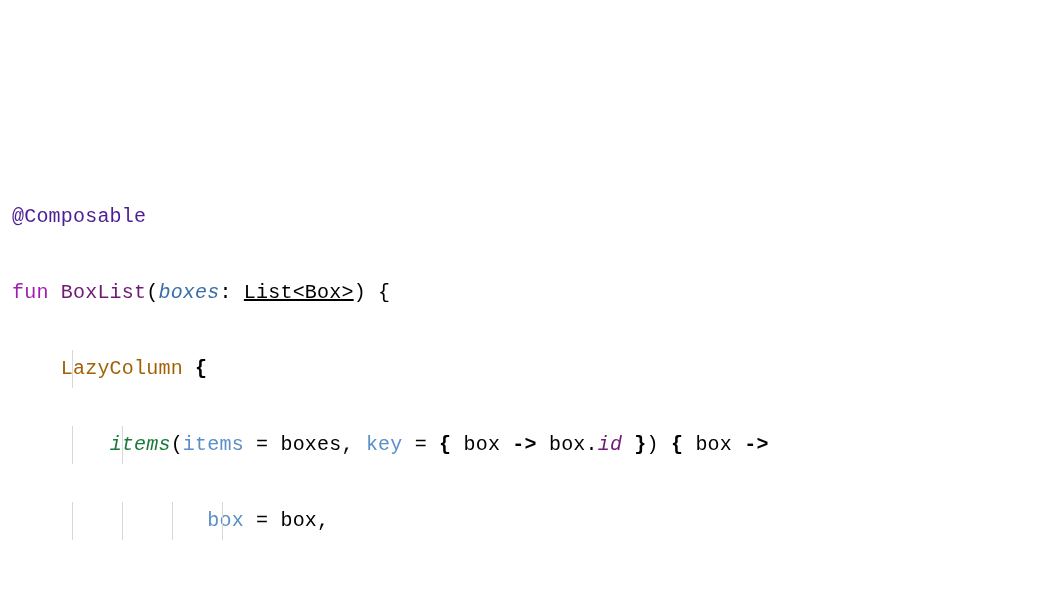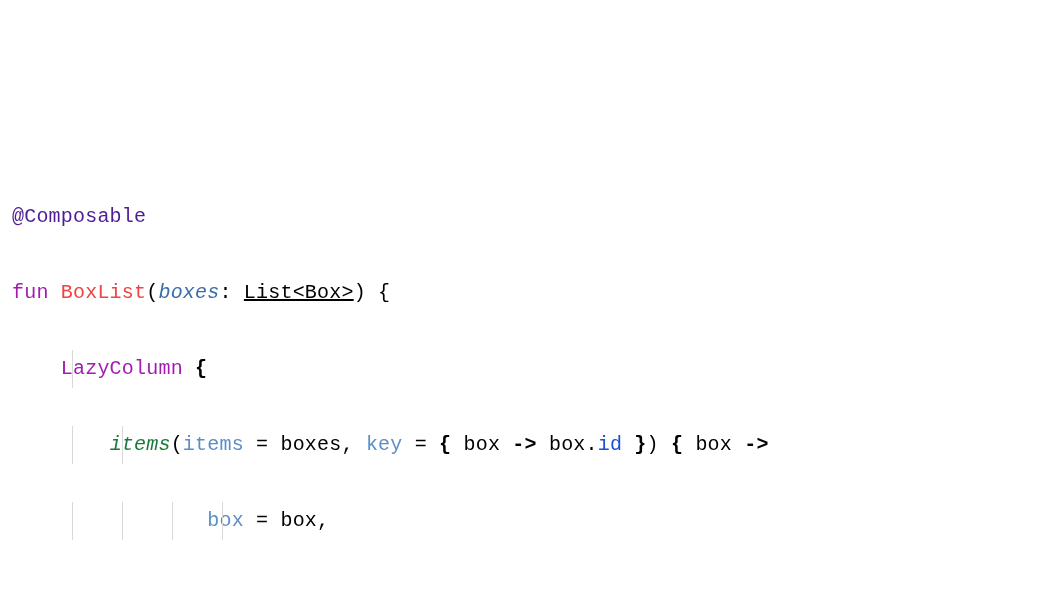--- a/index.html
+++ b/index.html
@@ -16,29 +16,29 @@
   .line { position: relative; }
   .guide {
     position: absolute;
     top: 0;
     bottom: 0;
     width: 1px;
     background: #d8d8d8;
   }
   .c-annotation { color: #4c1d95; }
   .c-keyword { color: #a21caf; }
-  .c-funcdecl { color: #ef4444; }
+  .c-funcdecl { color: #701a75; }
   .c-param { color: #3a6ea8; font-style: italic; }
   .c-paramname { color: #5b8fc7; }
   .c-type { color: #000000; text-decoration: underline; }
-  .c-call { color: #a21caf; }
+  .c-call { color: #a16207; }
   .c-ext-it { color: #1a7a3a; font-style: italic; }
   .c-plain { color: #000000; }
   .c-brace { color: #000000; font-weight: 600; }
-  .c-prop-it { color: #1d4ed8; }
+  .c-prop-it { color: #701a75; font-style: italic; }
 </style>
 </head>
 <body>
 
 
 
 <div>
 <div class="line"><span class="c-annotation">@Composable</span></div>
 <div class="line"><span class="c-keyword">fun</span> <span class="c-funcdecl">BoxList</span><span class="c-plain">(</span><span class="c-param">boxes</span><span class="c-plain">: </span><span class="c-type">List&lt;Box&gt;</span><span class="c-plain">) {</span></div>
 <div class="line"><span class="guide" style="left:60px"></span><span>    </span><span class="c-call">LazyColumn</span><span> </span><span class="c-brace">{</span></div>

